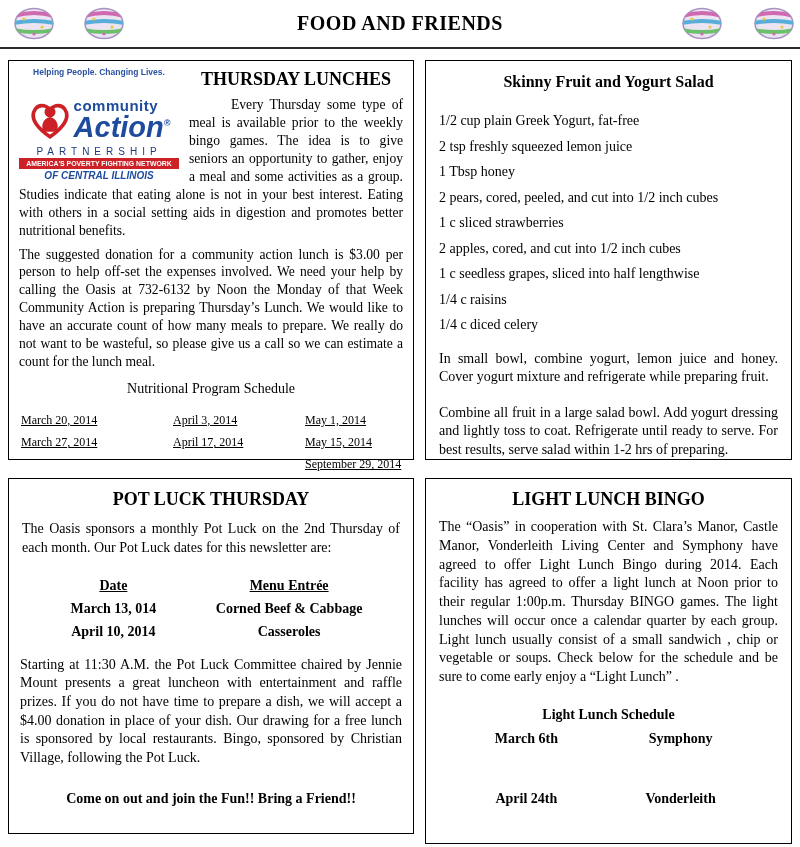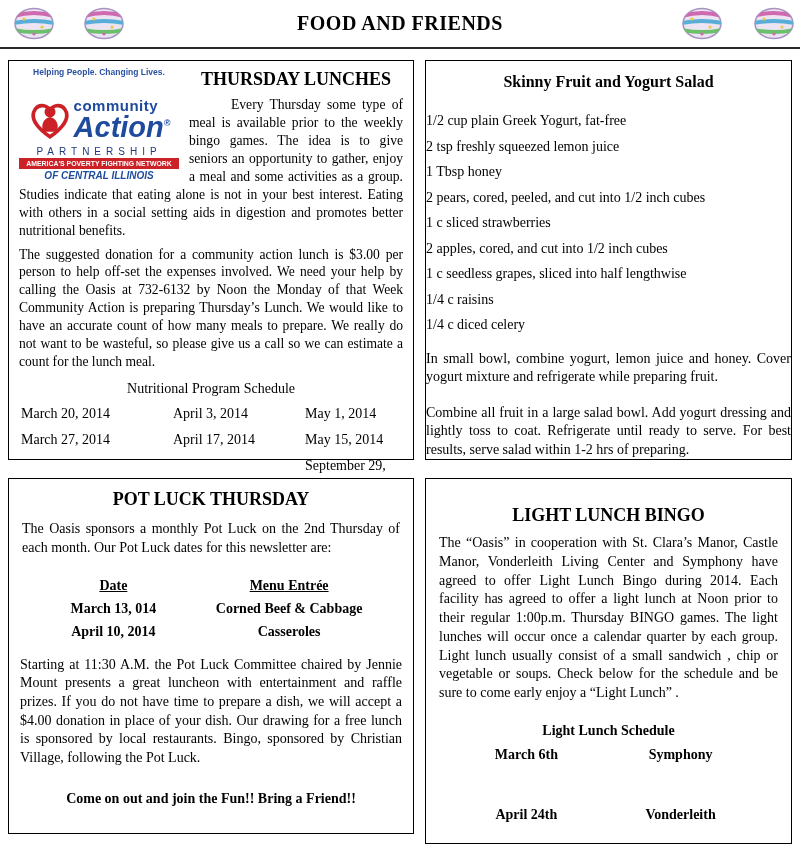--- a/index.html
+++ b/index.html
@@ -10,23 +10,23 @@
   .header-rule{position:absolute;top:47px;left:0;width:800px;border-top:2px solid #2a2a2a;}
   .egg{position:absolute;width:40px;height:33px;}
   #egg1{left:14px;top:7px;}
   #egg2{left:84px;top:7px;}
   #egg3{left:682px;top:7px;}
   #egg4{left:754px;top:7px;}
 
   
   .box{position:absolute;border:1.5px solid #000;background:#fff;box-sizing:border-box;}
   #box-thursday{left:8px;top:60px;width:406px;height:400px;padding:6px 10px 4px;}
-  #box-recipe{left:425px;top:60px;width:367px;height:400px;padding:8px 0;}
+  #box-recipe{left:425px;top:60px;width:367px;height:400px;padding:8px 13px;}
   #box-potluck{left:8px;top:478px;width:406px;height:356px;padding:8px 11px;}
-  #box-lightlunch{left:425px;top:478px;width:367px;height:366px;padding:24px 13px;}
+  #box-lightlunch{left:425px;top:478px;width:367px;height:366px;padding:8px 13px;}
 
   .box-title{text-align:center;font-weight:bold;font-size:18px;margin:2px 0 6px;}
   .para{font-size:13.6px;line-height:1.32;text-align:justify;margin:6px 0;}
 
   
   .ca-logo{float:left;width:160px;margin:0 10px 4px 0;font-family:"Liberation Sans",sans-serif;}
   .ca-tagline{color:#2a52a0;font-size:8.5px;font-weight:bold;text-align:center;margin-bottom:18px;}
   .ca-main{display:flex;align-items:center;justify-content:center;}
   .ca-heart{width:44px;height:50px;flex:0 0 auto;}
   .ca-words{margin-left:2px;}
@@ -34,21 +34,21 @@
   .ca-action{color:#1e4b9e;font-weight:bold;font-style:italic;font-size:29px;line-height:1;}
   .ca-reg{font-size:9px;vertical-align:super;}
   .ca-partnership{color:#1e3a7a;font-size:10px;letter-spacing:5px;text-align:center;margin-top:1px;}
   .ca-banner{background:#cc2127;color:#fff;font-size:6.9px;font-weight:bold;text-align:center;padding:2px 0;margin-top:1px;}
   .ca-region{color:#1e4b9e;font-size:10px;font-weight:bold;font-style:italic;text-align:center;margin-top:1px;}
 
   .indent{text-indent:42px;}
 
   
   .nps-title{clear:both;text-align:center;font-size:14px;margin-top:10px;}
-  .nps-grid{display:grid;grid-template-columns:152px 132px 102px;font-size:14px;line-height:1.85;margin-top:4px;padding-left:2px;}
+  .nps-grid{display:grid;grid-template-columns:152px 132px 102px;font-size:12px;line-height:1.85;margin-top:12px;padding-left:2px;text-decoration:underline;}
 
   
   .recipe-title{text-align:center;font-weight:bold;font-size:16px;margin:4px 0 22px;}
   .ingredient{font-size:14px;margin:9.5px 0;}
   .recipe-step{font-size:14px;line-height:1.32;text-align:justify;margin-top:17px;}
 
   
   .pl-intro{font-size:14px;line-height:1.35;text-align:justify;margin:10px 2px 0;}
   .pl-table{display:grid;grid-template-columns:1fr 1.25fr;width:92%;margin:20px auto 4px;text-align:center;font-weight:bold;font-size:14px;row-gap:7px;}
   .pl-th{text-decoration:underline;}

